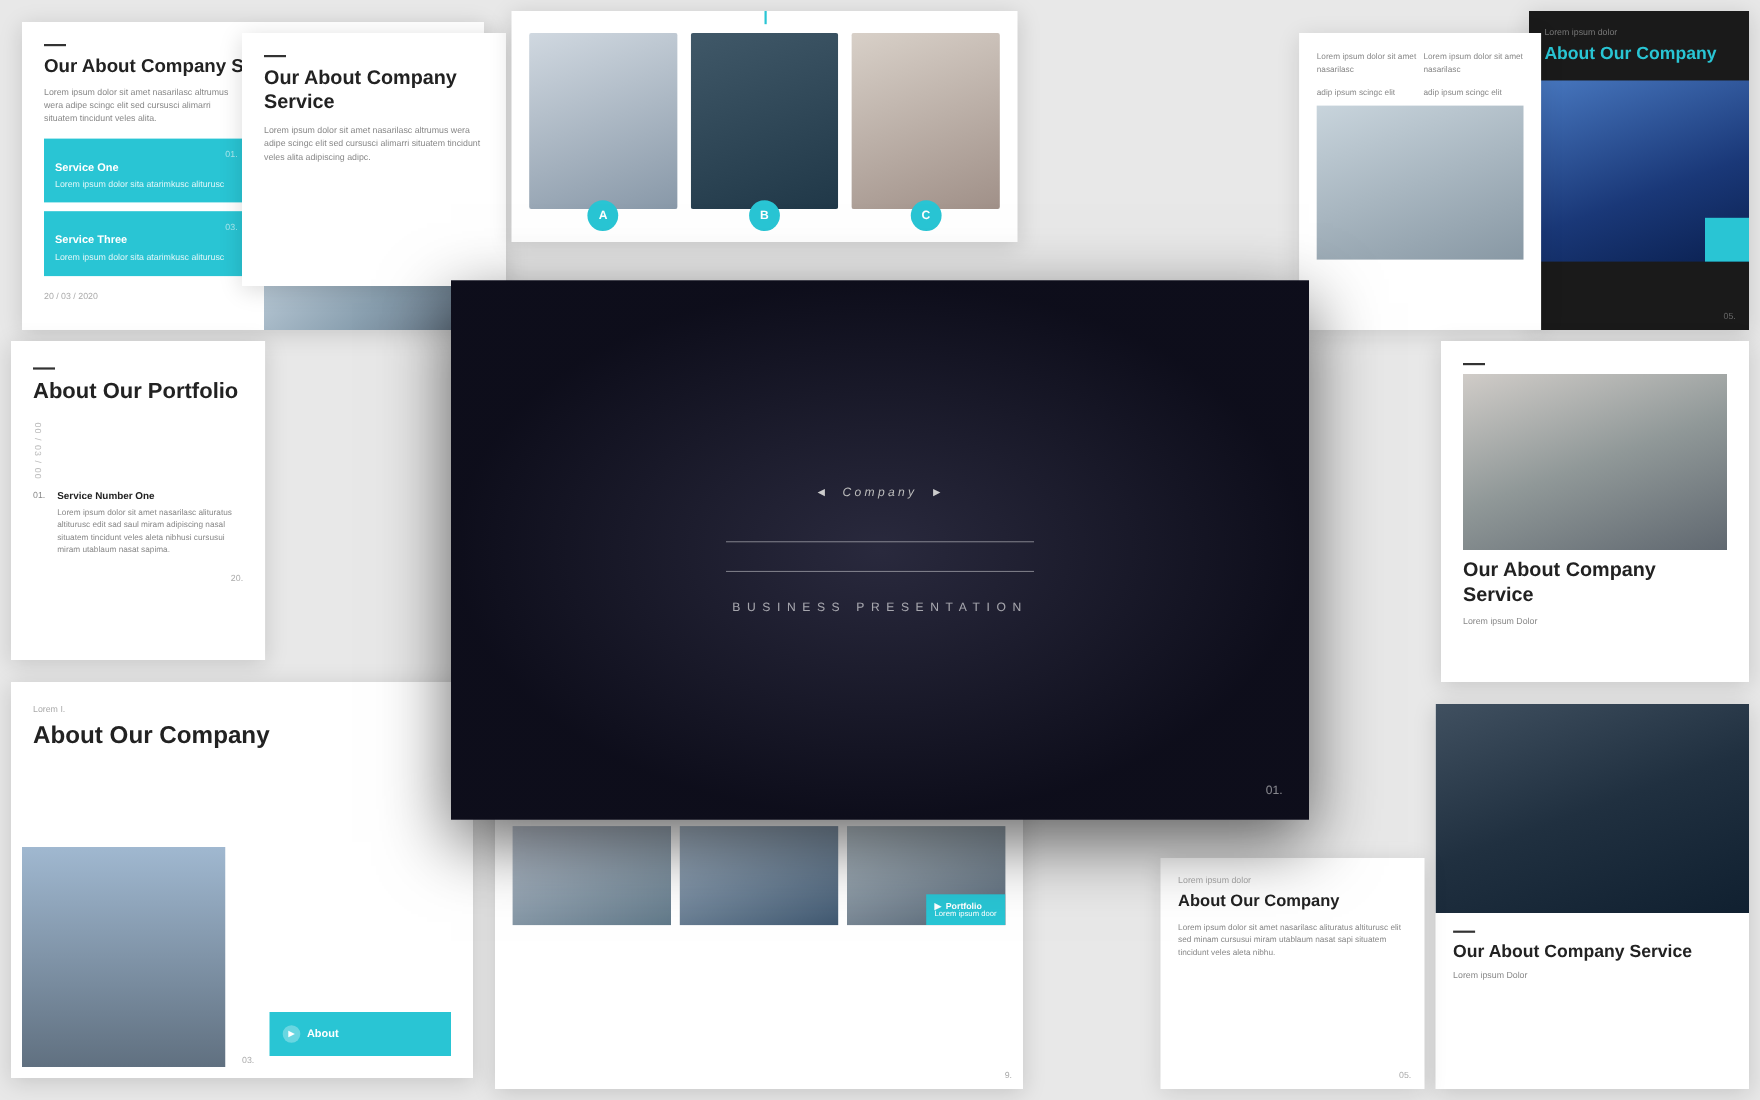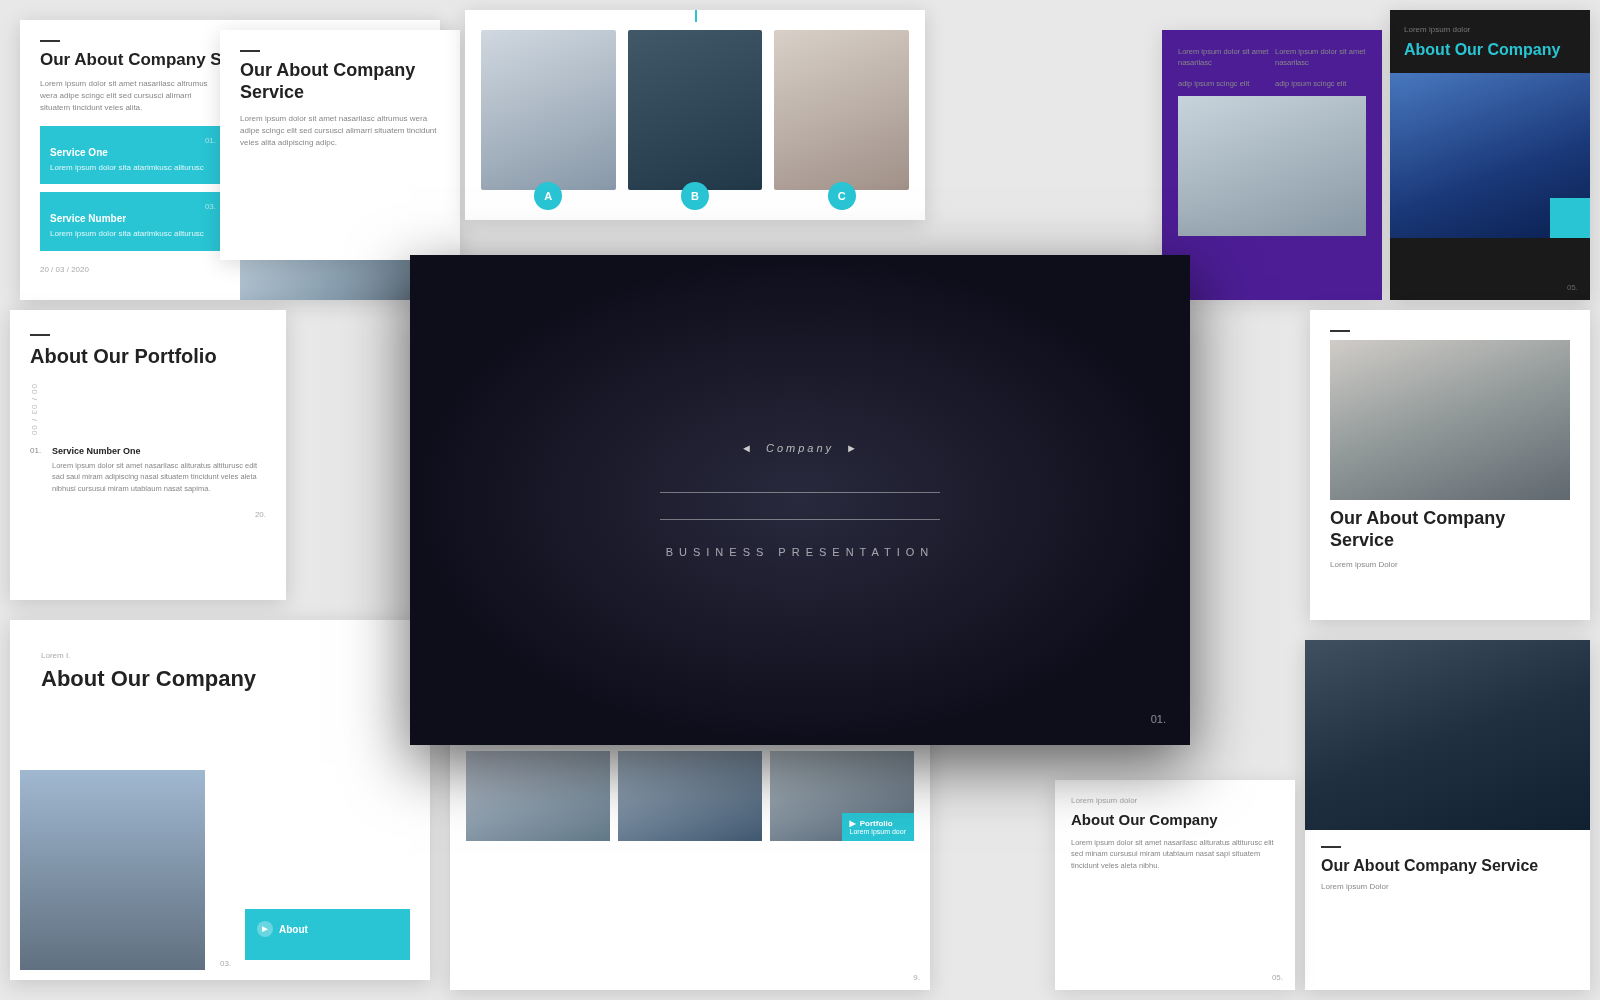--- a/index.html
+++ b/index.html
@@ -221,21 +221,21 @@
       width: 20px;
       height: 2px;
       background: #333;
       margin-bottom: 8px;
     }
 
     
     .slide-ml {
       left: 10px;
       top: 310px;
-      width: 276px;
+      width: 231px;
       height: 290px;
       padding: 24px 20px;
     }
     .slide-ml h2 {
       font-size: 20px;
       font-weight: 900;
       color: #222;
       line-height: 1.2;
       margin-bottom: 16px;
       margin-top: 6px;
@@ -301,21 +301,21 @@
       color: #888;
       line-height: 1.5;
     }
 
     
     .slide-bl {
       left: 10px;
       top: 620px;
       width: 420px;
       height: 360px;
-      padding: 31px;
+      padding: 20px;
       overflow: hidden;
     }
     .slide-bl h2 {
       font-size: 22px;
       font-weight: 900;
       color: #222;
       line-height: 1.2;
       margin-bottom: 10px;
       margin-top: 6px;
     }
@@ -379,21 +379,21 @@
   <p style="font-size:8px;color:#888;line-height:1.5;max-width:180px;">Lorem ipsum dolor sit amet nasarilasc altrumus wera adipe scingc elit sed cursusci alimarri situatem tincidunt veles alita.</p>
   <div class="service-grid">
     <div class="service-box">
       <div class="service-num">01.</div>
       <h4>Service One</h4>
       <p>Lorem ipsum dolor sita atarimkusc aliturusc</p>
     </div>
     <div class="service-arrow">→</div>
     <div class="service-box" style="background:#29c5d4;">
       <div class="service-num">03.</div>
-      <h4>Service Number</h4>
+      <h4>Service Three</h4>
       <p>Lorem ipsum dolor sita atarimkusc aliturusc</p>
     </div>
     <div class="service-box white-box">
       <div class="service-num">02.</div>
       <h4>Service One</h4>
       <p>Lorem ipsum dolor sita atarimkusc aliturusc</p>
     </div>
     <div></div>
     <div class="office-img">
       <div class="office-img-inner"></div>
@@ -435,21 +435,21 @@
     <p style="font-size:8px;color:#777;line-height:1.5;margin-bottom:4px;">Lorem ipsum dolor</p>
     <h3 style="color:#29c5d4;font-size:16px;font-weight:900;line-height:1.2;">About Our Company</h3>
   </div>
   <div style="width:100%;height:165px;background:linear-gradient(180deg,#3060a0 0%,#1a3060 50%,#2050a0 100%);position:relative;overflow:hidden;">
     <div style="width:100%;height:100%;background:linear-gradient(160deg,#4878c0 0%,#1a3878 60%,#0a2050 100%);"></div>
     <div style="position:absolute;bottom:0;right:0;width:40px;height:40px;background:#29c5d4;"></div>
   </div>
   <div style="position:absolute;bottom:8px;right:12px;font-size:8px;color:#666;">05.</div>
 </div>
 
-<div style="position:absolute;right:218px;top:30px;width:220px;height:270px;background:#4c1d95;padding:16px;box-shadow:0 4px 20px rgba(0,0,0,0.12);overflow:hidden;">
+<div style="position:absolute;right:199px;top:30px;width:220px;height:270px;background:#ffffff;padding:16px;box-shadow:0 4px 20px rgba(0,0,0,0.12);overflow:hidden;">
   <div style="display:grid;grid-template-columns:1fr 1fr;gap:6px;margin-bottom:10px;">
     <div>
       <p style="font-size:7.5px;color:#888;line-height:1.5;">Lorem ipsum dolor sit amet nasarilasc</p>
     </div>
     <div>
       <p style="font-size:7.5px;color:#888;line-height:1.5;">Lorem ipsum dolor sit amet nasarilasc</p>
     </div>
   </div>
   <div style="display:grid;grid-template-columns:1fr 1fr;gap:6px;font-size:7.5px;color:#888;margin-bottom:8px;">
     <span>adip ipsum scingc elit</span>
@@ -483,21 +483,21 @@
   <p>Lorem ipsum Dolor</p>
 </div>
 
 <div class="slide slide-bl">
   <p style="font-size:8px;color:#aaa;">Lorem I.</p>
   <h2>About Our Company</h2>
   <div style="position:absolute;left:10px;bottom:10px;width:185px;height:200px;overflow:hidden;">
     <div style="width:100%;height:100%;background:linear-gradient(180deg,#a0b8d0 0%,#607080 100%);"></div>
   </div>
   <div style="position:absolute;right:20px;bottom:20px;width:165px;background:#29c5d4;padding:12px;color:white;">
-    <h5 style="font-size:10px;font-weight:bold;display:flex;align-items:center;gap:6px;margin-bottom:11px;">
+    <h5 style="font-size:10px;font-weight:bold;display:flex;align-items:center;gap:6px;margin-bottom:0;">
       <span style="width:16px;height:16px;border-radius:50%;background:rgba(255,255,255,0.3);display:flex;align-items:center;justify-content:center;font-size:7px;">▶</span>
       <span>About</span>
     </h5>
   </div>
   <span style="position:absolute;bottom:12px;left:210px;font-size:8px;color:#aaa;">03.</span>
 </div>
 
 <div class="slide slide-bc">
   <div style="position:absolute;left:163px;top:0;width:2px;height:36px;background:#29c5d4;"></div>
   <div class="bc-cols">

